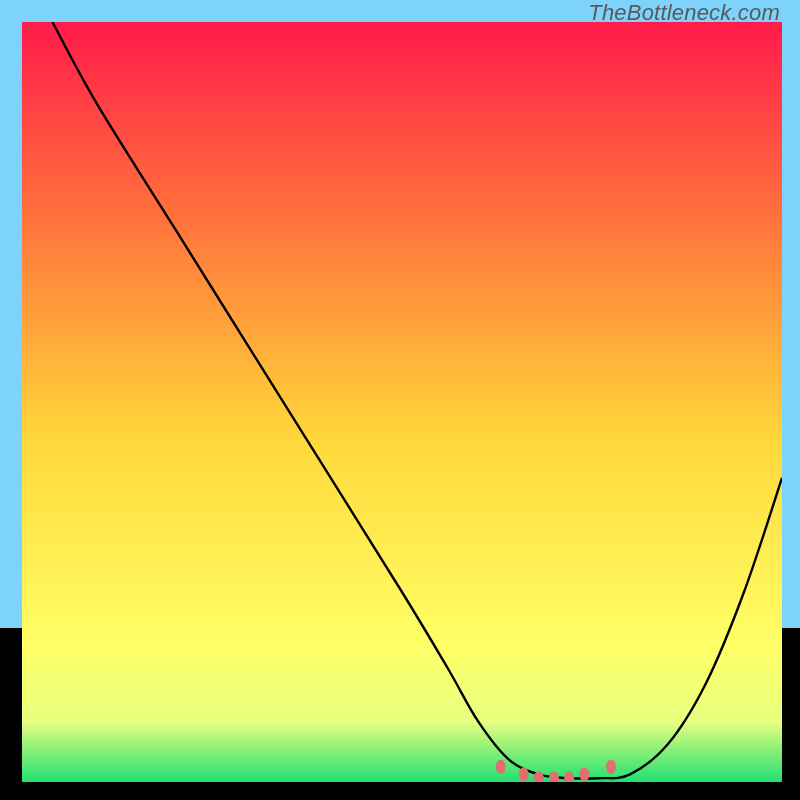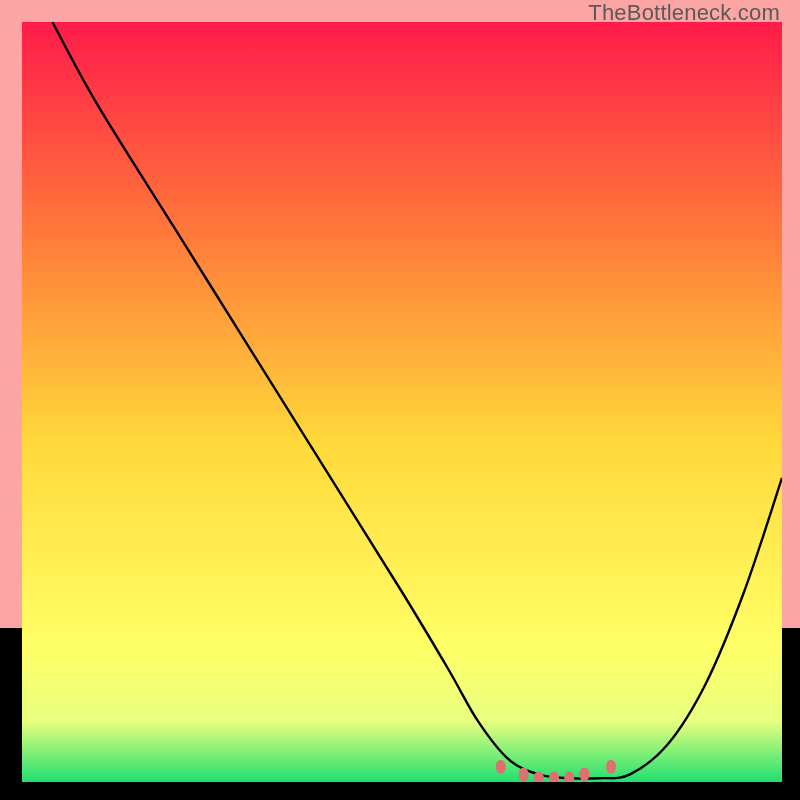--- a/index.html
+++ b/index.html
@@ -9,21 +9,22 @@
     height: 800px;
     background: #000;
     overflow: hidden;
   }
   .frame {
     position: absolute;
     left: 0;
     top: 0;
     width: 800px;
     height: 628px;
-    background: #fca5a5;
+    background: #7dd3fc;
+    font-style: italic;
   }
   .plot {
     position: absolute;
     left: 22px;
     top: 22px;
     width: 760px;
     height: 760px;
   }
   .watermark {
     position: absolute;

